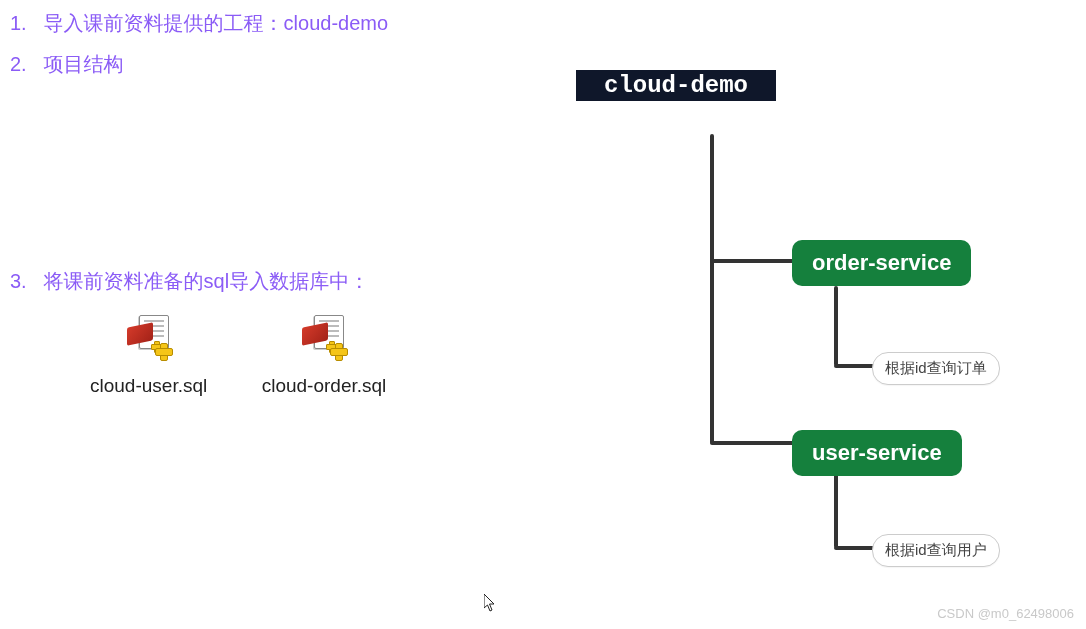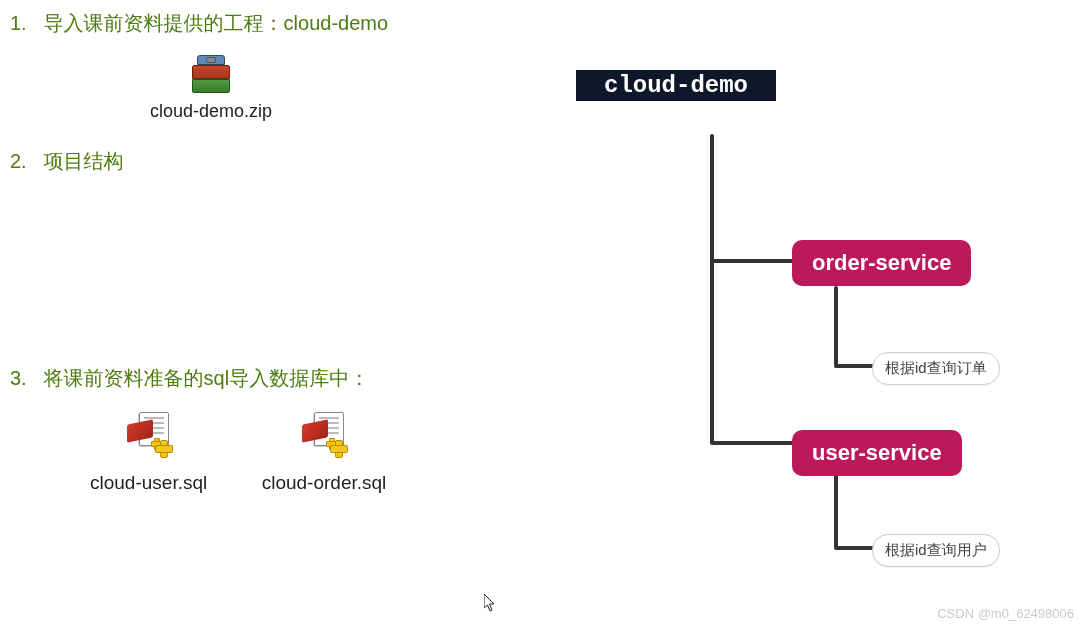--- a/index.html
+++ b/index.html
@@ -10,21 +10,21 @@
       height: 629px;
       position: relative;
       overflow: hidden;
     }
     .left-panel {
       position: absolute;
       left: 10px;
       top: 10px;
       width: 550px;
     }
-    .step { font-size: 20px; color: #4d7c0f; margin-bottom: 12px; }
+    .step { font-size: 20px; color: #8b5cf6; margin-bottom: 12px; }
     .step-num { display: inline-block; width: 28px; }
     .file-block { text-align: center; display: inline-block; margin: 6px 18px 12px 140px; }
     .file-label { font-size: 18px; color: #222; margin-top: 4px; }
     .step2-wrap { margin-top: 14px; }
     .step3-wrap { margin-top: 190px; }
     .sql-row { margin-top: 20px; padding-left: 80px; }
     .sql-block { display: inline-block; text-align: center; margin-right: 50px; vertical-align: top; }
     .sql-label { font-size: 19px; color: #222; margin-top: 16px; }
 
     
@@ -52,21 +52,21 @@
     .diagram { position: absolute; left: 576px; top: 70px; width: 500px; height: 540px; }
     .node-root {
       position: absolute; left: 0; top: 0;
       background: #0f172a; color: #fff;
       font-weight: 700; font-size: 24px;
       padding: 2px 28px;
       font-family: Liberation Mono, monospace;
     }
     .node-service {
       position: absolute;
-      background: #be185d; color: #fff;
+      background: #15803d; color: #fff;
       font-weight: 600; font-size: 22px;
       padding: 10px 20px;
       border-radius: 10px;
       font-family: "Segoe UI", "Helvetica Neue", sans-serif;
     }
     .node-order { left: 216px; top: 170px; }
     .node-user  { left: 216px; top: 360px; }
     .node-leaf {
       position: absolute;
       background: #fff; color: #444;
@@ -106,30 +106,20 @@
 </head>
 <body>
 
 <div class="left-panel">
 
   <div class="step">
     <span class="step-num">1.</span>
     <span>导入课前资料提供的工程：cloud-demo</span>
   </div>
 
-  <div class="file-block">
-    <div class="zip-icon">
-      <div class="zip-top">
-          <div class="zip-clasp"></div>
-        </div>
-      <div class="zip-body-top"></div>
-      <div class="zip-body-bot"></div>
-    </div>
-    <div class="file-label">cloud-demo.zip</div>
-  </div>
 
   <div class="step step2-wrap">
     <span class="step-num">2.</span>
     <span>项目结构</span>
   </div>
 
   <div class="step step3-wrap">
     <span class="step-num">3.</span>
     <span>将课前资料准备的sql导入数据库中：</span>
   </div>

